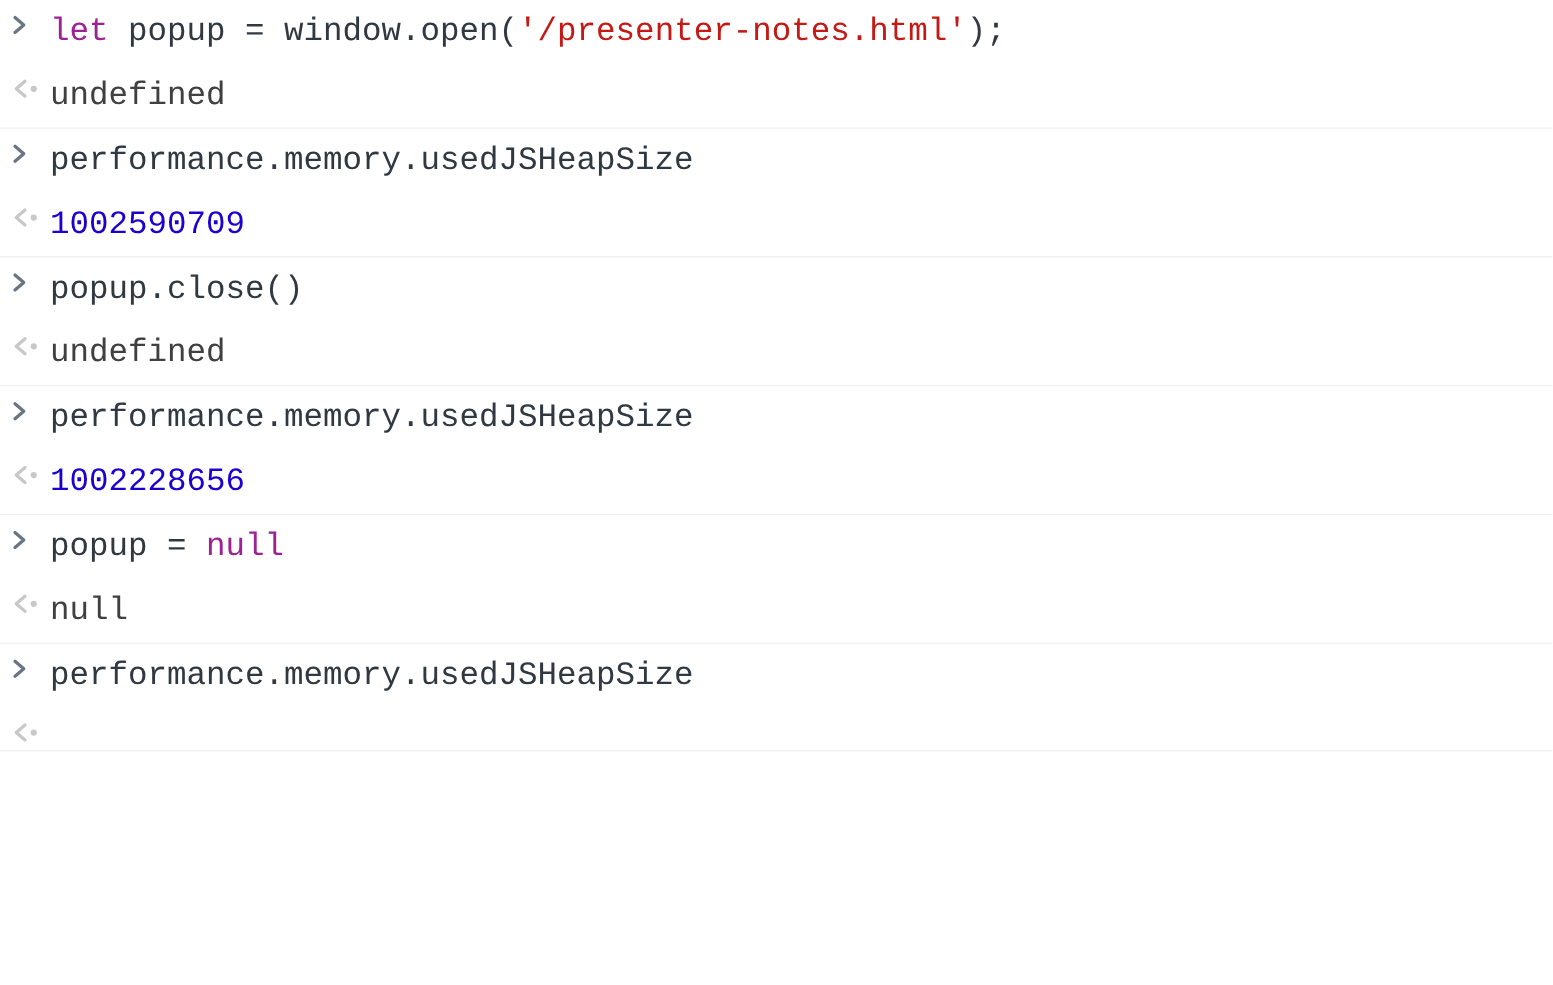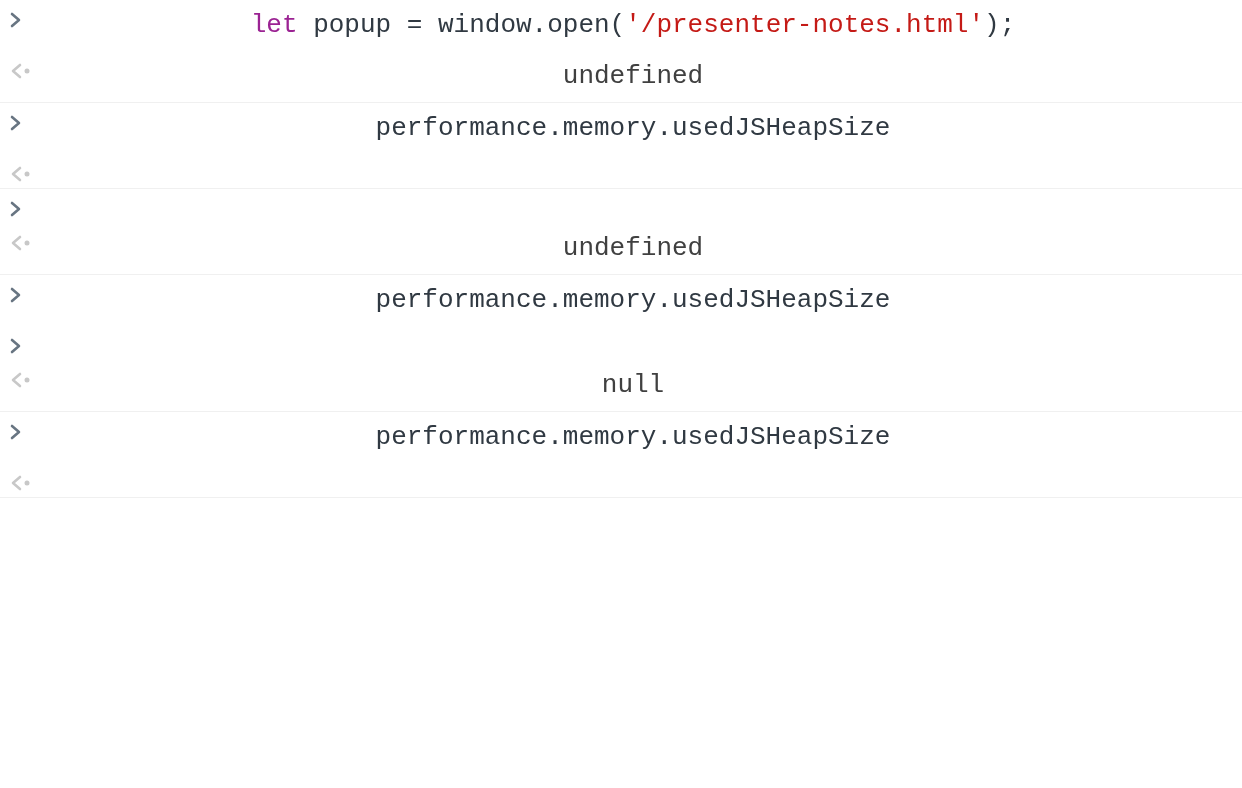--- a/index.html
+++ b/index.html
@@ -17,21 +17,20 @@
     }
     .console {
       width: 100%;
     }
     .row {
       display: flex;
       align-items: flex-start;
       padding: 6px 16px 6px 6px;
       border-bottom: 1px solid #f0f0f0;
       line-height: 1.5;
-      text-align: center;
     }
     .row.input-row {
       border-bottom: none;
     }
     .gutter {
       width: 34px;
       flex-shrink: 0;
       display: flex;
       align-items: center;
       justify-content: flex-start;
@@ -81,51 +80,63 @@
       </div>
       <div class="content"><span class="tok-default">performance.memory.usedJSHeapSize</span></div>
     </div>
     <div class="row output-row">
       <div class="gutter">
         <svg width="22" height="16" viewBox="0 0 22 16">
           <path d="M10 2 L3 8 L10 14" fill="none" stroke="#c8c8c8" stroke-width="2.6" stroke-linecap="round" stroke-linejoin="round"></path>
           <circle cx="17" cy="8" r="2.5" fill="#c8c8c8"></circle>
         </svg>
       </div>
+      <div class="content"><span class="tok-number">1002590709</span></div>
     </div>
     <div class="row input-row">
       <div class="gutter">
         <svg width="12" height="16" viewBox="0 0 12 16">
           <path d="M2 2 L9 8 L2 14" fill="none" stroke="#687582" stroke-width="2.6" stroke-linecap="round" stroke-linejoin="round"></path>
         </svg>
       </div>
+      <div class="content"><span class="tok-default">popup.close()</span></div>
     </div>
     <div class="row output-row">
       <div class="gutter">
         <svg width="22" height="16" viewBox="0 0 22 16">
           <path d="M10 2 L3 8 L10 14" fill="none" stroke="#c8c8c8" stroke-width="2.6" stroke-linecap="round" stroke-linejoin="round"></path>
           <circle cx="17" cy="8" r="2.5" fill="#c8c8c8"></circle>
         </svg>
       </div>
       <div class="content"><span class="tok-undef">undefined</span></div>
     </div>
     <div class="row input-row">
       <div class="gutter">
         <svg width="12" height="16" viewBox="0 0 12 16">
           <path d="M2 2 L9 8 L2 14" fill="none" stroke="#687582" stroke-width="2.6" stroke-linecap="round" stroke-linejoin="round"></path>
         </svg>
       </div>
       <div class="content"><span class="tok-default">performance.memory.usedJSHeapSize</span></div>
     </div>
+    <div class="row output-row">
+      <div class="gutter">
+        <svg width="22" height="16" viewBox="0 0 22 16">
+          <path d="M10 2 L3 8 L10 14" fill="none" stroke="#c8c8c8" stroke-width="2.6" stroke-linecap="round" stroke-linejoin="round"></path>
+          <circle cx="17" cy="8" r="2.5" fill="#c8c8c8"></circle>
+        </svg>
+      </div>
+      <div class="content"><span class="tok-number">1002228656</span></div>
+    </div>
     <div class="row input-row">
       <div class="gutter">
         <svg width="12" height="16" viewBox="0 0 12 16">
           <path d="M2 2 L9 8 L2 14" fill="none" stroke="#687582" stroke-width="2.6" stroke-linecap="round" stroke-linejoin="round"></path>
         </svg>
       </div>
+      <div class="content"><span class="tok-default">popup </span><span class="tok-default">= </span><span class="tok-keyword">null</span></div>
     </div>
     <div class="row output-row">
       <div class="gutter">
         <svg width="22" height="16" viewBox="0 0 22 16">
           <path d="M10 2 L3 8 L10 14" fill="none" stroke="#c8c8c8" stroke-width="2.6" stroke-linecap="round" stroke-linejoin="round"></path>
           <circle cx="17" cy="8" r="2.5" fill="#c8c8c8"></circle>
         </svg>
       </div>
       <div class="content"><span class="tok-undef">null</span></div>
     </div>

